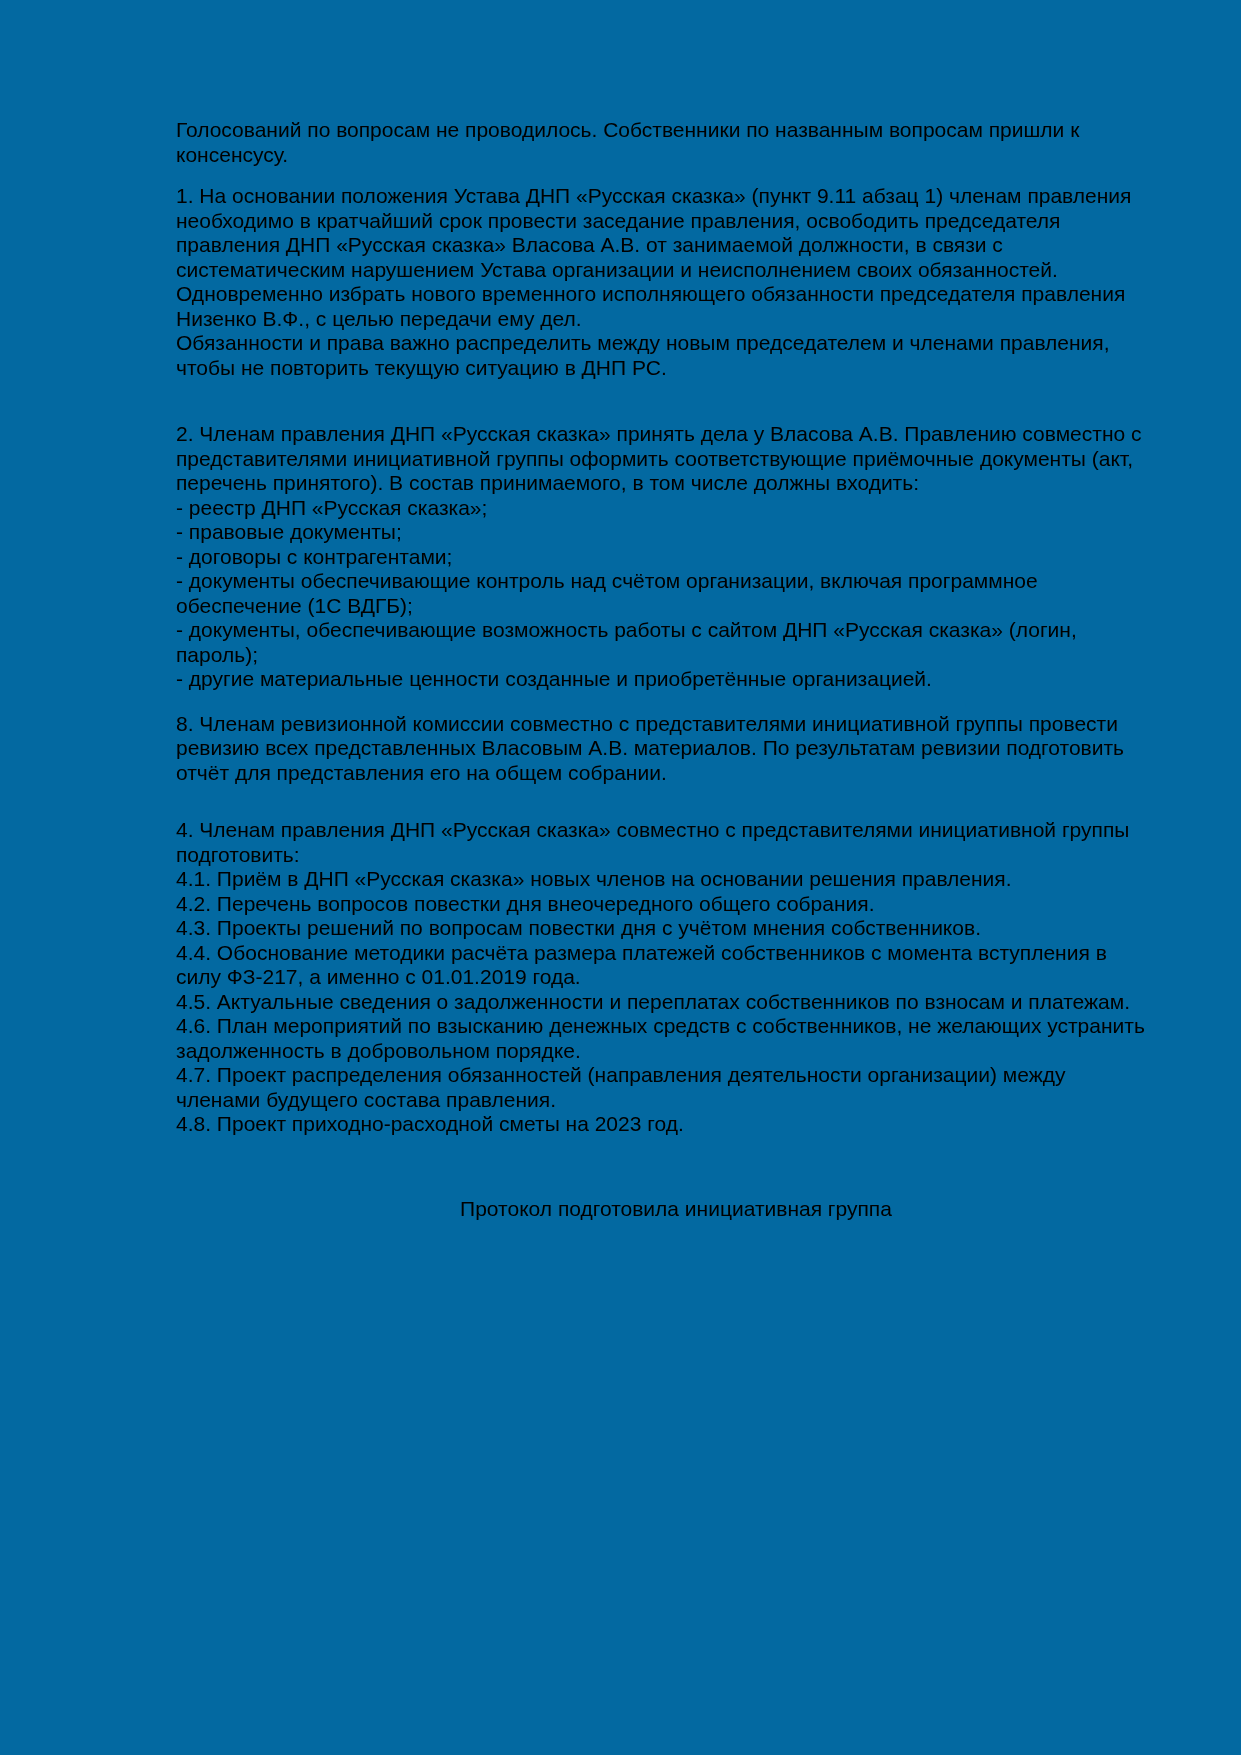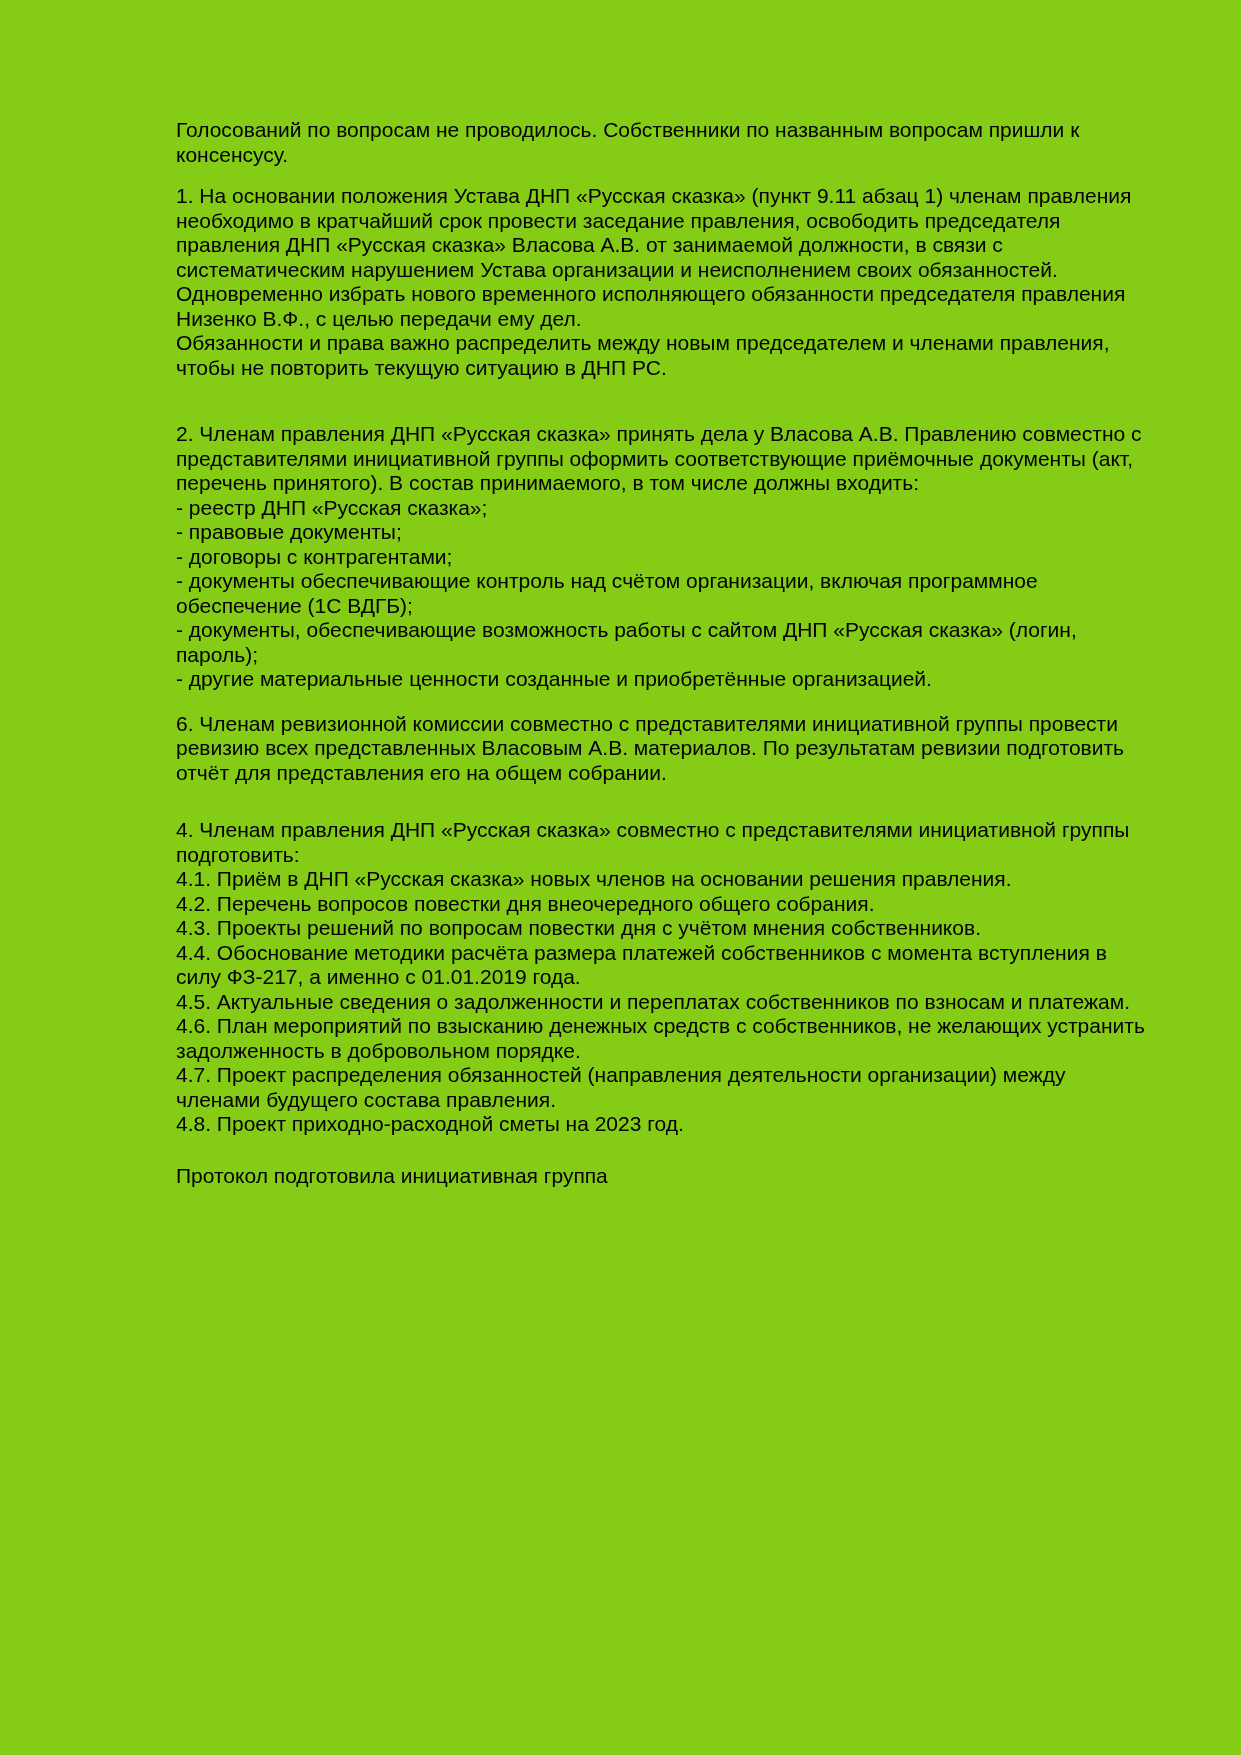--- a/index.html
+++ b/index.html
@@ -5,21 +5,21 @@
 <style>
   html, body {
     margin: 0;
     padding: 0;
     background: #ffffff;
   }
   .page {
     position: relative;
     width: 1241px;
     height: 1755px;
-    background: #84cc16;
+    background: #0369a1;
     color: #000000;
     font-family: "Liberation Sans", sans-serif;
     font-size: 21px;
     line-height: 24.5px;
     overflow: hidden;
   }
   .doc {
     position: absolute;
     left: 176px;
     top: 118px;
@@ -31,21 +31,21 @@
     font-weight: normal;
   }
   .para.heading {
     font-weight: bold;
     margin-top: 69px;
   }
   .para.sec-1 { margin-top: 17px; }
   .para.sec-2 { margin-top: 42px; }
   .para.sec-3 { margin-top: 20px; }
   .para.sec-4 { margin-top: 33px; }
-  .para.footer-note { margin-top: 27px; }
+  .para.footer-note { margin-top: 60px; text-align: center; }
 </style>
 </head>
 <body>
 
 <div class="page">
   <div class="doc">
 
     <p class="para">Голосований по вопросам не проводилось. Собственники по названным вопросам пришли к
 консенсусу.</p>
 
@@ -64,21 +64,21 @@
 перечень принятого). В состав принимаемого, в том числе должны входить:
 - реестр ДНП «Русская сказка»;
 - правовые документы;
 - договоры с контрагентами;
 - документы обеспечивающие контроль над счётом организации, включая программное
 обеспечение (1С ВДГБ);
 - документы, обеспечивающие возможность работы с сайтом ДНП «Русская сказка» (логин,
 пароль);
 - другие материальные ценности созданные и приобретённые организацией.</p>
 
-    <p class="para sec-3">6. Членам ревизионной комиссии совместно с представителями инициативной группы провести
+    <p class="para sec-3">8. Членам ревизионной комиссии совместно с представителями инициативной группы провести
 ревизию всех представленных Власовым А.В. материалов. По результатам ревизии подготовить
 отчёт для представления его на общем собрании.</p>
 
     <p class="para sec-4">4. Членам правления ДНП «Русская сказка» совместно с представителями инициативной группы
 подготовить:
 4.1. Приём в ДНП «Русская сказка» новых членов на основании решения правления.
 4.2. Перечень вопросов повестки дня внеочередного общего собрания.
 4.3. Проекты решений по вопросам повестки дня с учётом мнения собственников.
 4.4. Обоснование методики расчёта размера платежей собственников с момента вступления в
 силу ФЗ-217, а именно с 01.01.2019 года.

